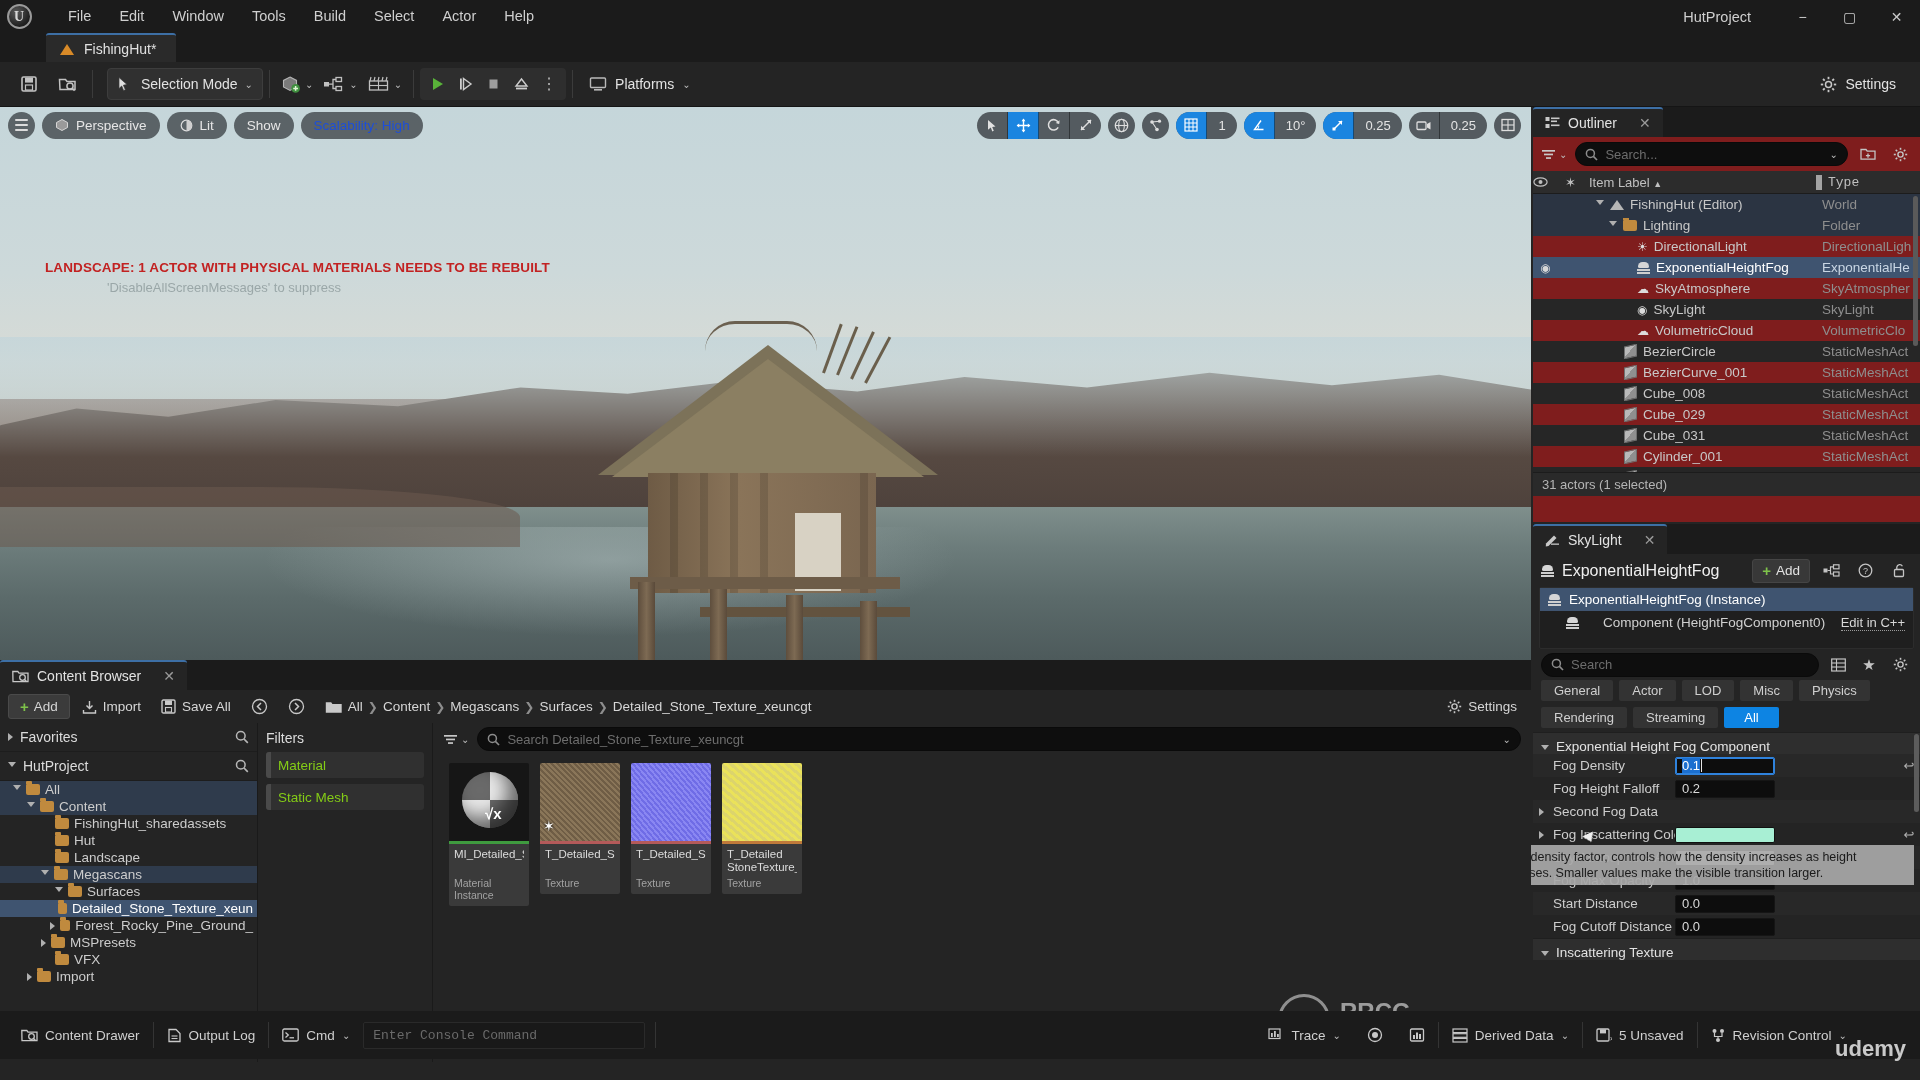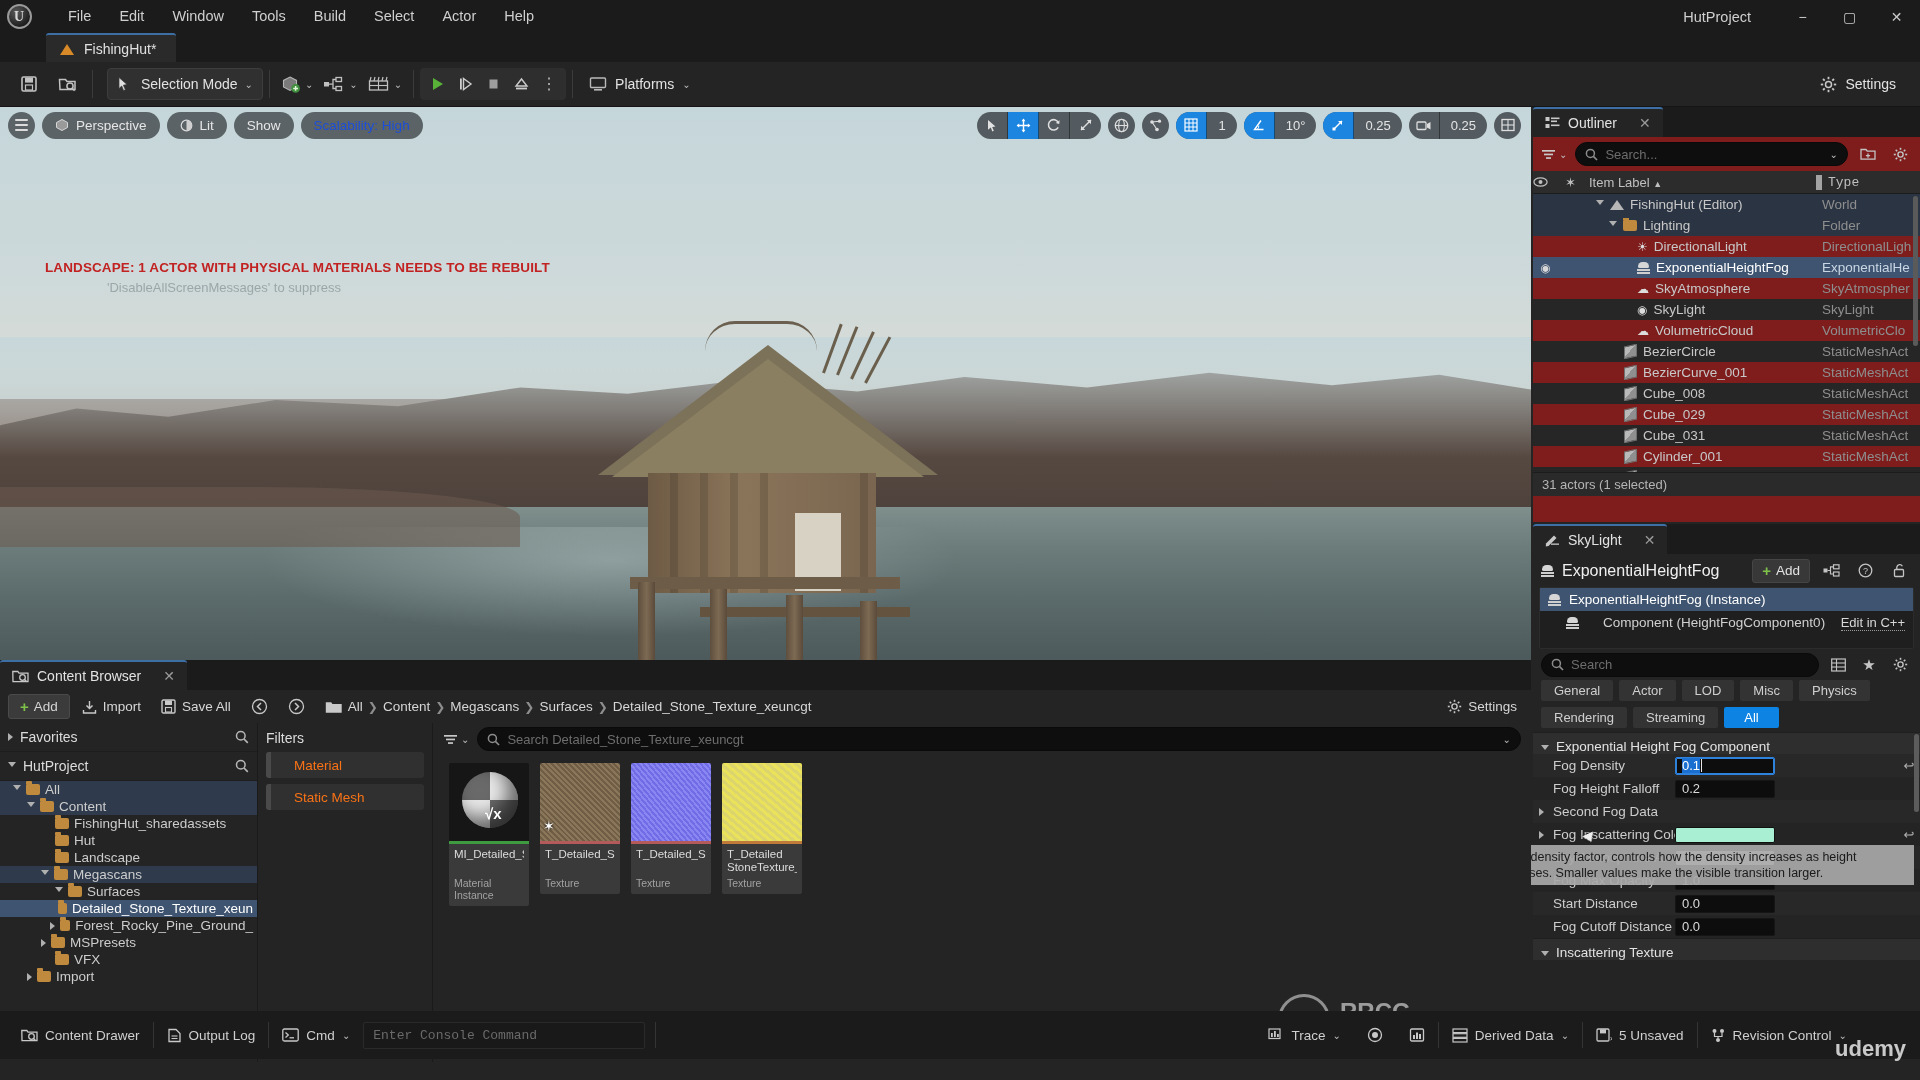--- a/index.html
+++ b/index.html
@@ -170,21 +170,21 @@
   .cb-body { display:flex; height:339px; }
   .cb-left { width:258px; background:#242424; border-right:1px solid #1a1a1a;}
   .sec-head { height:29px; display:flex; align-items:center; padding:0 8px; gap:7px; font-size:14px; color:#dcdcdc; border-bottom:1px solid #1d1d1d;}
   .sec-head .sp { margin-left:auto; }
   .tree { font-size:13.5px; }
   .trow { height:17px; display:flex; align-items:center; gap:5px; color:#cccccc; padding-right:4px;}
   .trow.hl { background:#2f3b4c; }
   .trow.sel { background:#3f5470; color:#fff; }
   .collections { position:absolute; left:0; bottom:0; width:258px; height:30px; border-top:1px solid #1d1d1d; display:flex; align-items:center; padding:0 8px; gap:8px; font-size:14px;}
   .cb-filters { width:175px; background:#242424; border-right:1px solid #1a1a1a; }
-  .filt-item { height:26px; margin:0 8px 6px 8px; background:#303030; border-radius:3px; display:flex; align-items:center; padding-left:28px; font-size:13.5px; color:#f97316; position:relative;text-align:right;}
+  .filt-item { height:26px; margin:0 8px 6px 8px; background:#303030; border-radius:3px; display:flex; align-items:center; padding-left:12px; font-size:13.5px; color:#84cc16; position:relative;text-align:right;}
   .filt-item:before{content:"";position:absolute;left:0;top:0;bottom:0;width:5px;background:#4a4a4a;border-radius:3px 0 0 3px;}
   .cb-main { flex:1; display:flex; flex-direction:column; position:relative;}
   .cbm-search { height:32px; display:flex; align-items:center; gap:8px; padding:0 10px;}
   .asset-grid { display:flex; gap:11px; padding:8px 0 0 16px; }
   .tile { width:80px; }
   .tile-img { width:80px; height:78px; border-radius:2px 2px 0 0; position:relative; overflow:hidden;}
   .tile-bar { height:3px; }
   .tile-meta { background:#3a3a3a; padding:4px 5px 5px 5px; border-radius:0 0 2px 2px;}
   .tile-name { font-size:11.5px; color:#dcdcdc; line-height:13px; height:26px; overflow:hidden;}
   .tile-type { font-size:10.5px; color:#a2a2a2; margin-top:3px;}

